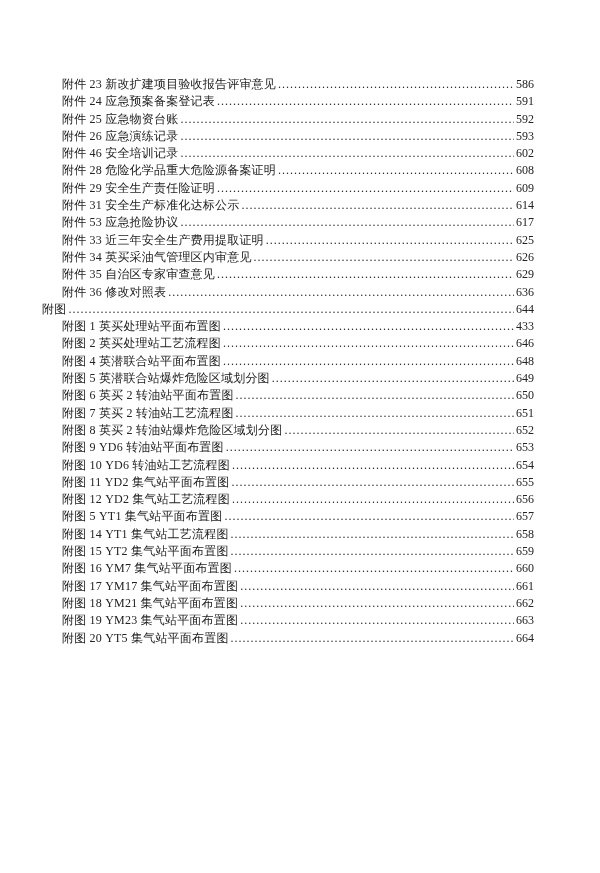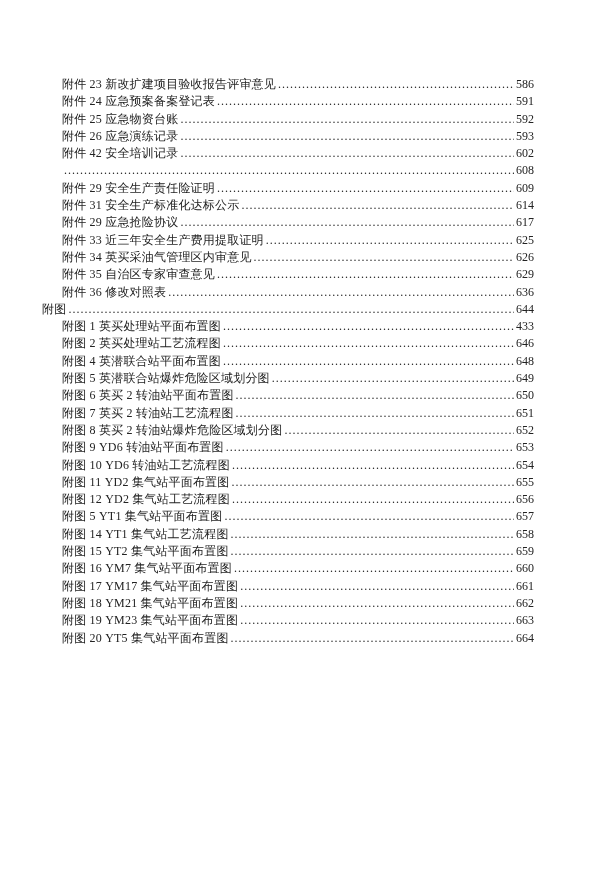--- a/index.html
+++ b/index.html
@@ -73,40 +73,41 @@
         <span class="t">附件 25 应急物资台账</span>
         <span class="dots"></span>
         <span class="p">592</span>
       </div>
     <div class="row lvl1">
         <span class="t">附件 26 应急演练记录</span>
         <span class="dots"></span>
         <span class="p">593</span>
       </div>
     <div class="row lvl1">
-        <span class="t">附件 42 安全培训记录</span>
+        <span class="t">附件 46 安全培训记录</span>
         <span class="dots"></span>
         <span class="p">602</span>
       </div>
     <div class="row lvl1">
+        <span class="t">附件 28 危险化学品重大危险源备案证明</span>
         <span class="dots"></span>
         <span class="p">608</span>
       </div>
     <div class="row lvl1">
         <span class="t">附件 29 安全生产责任险证明</span>
         <span class="dots"></span>
         <span class="p">609</span>
       </div>
     <div class="row lvl1">
         <span class="t">附件 31 安全生产标准化达标公示</span>
         <span class="dots"></span>
         <span class="p">614</span>
       </div>
     <div class="row lvl1">
-        <span class="t">附件 29 应急抢险协议</span>
+        <span class="t">附件 53 应急抢险协议</span>
         <span class="dots"></span>
         <span class="p">617</span>
       </div>
     <div class="row lvl1">
         <span class="t">附件 33 近三年安全生产费用提取证明</span>
         <span class="dots"></span>
         <span class="p">625</span>
       </div>
     <div class="row lvl1">
         <span class="t">附件 34 英买采油气管理区内审意见</span>

